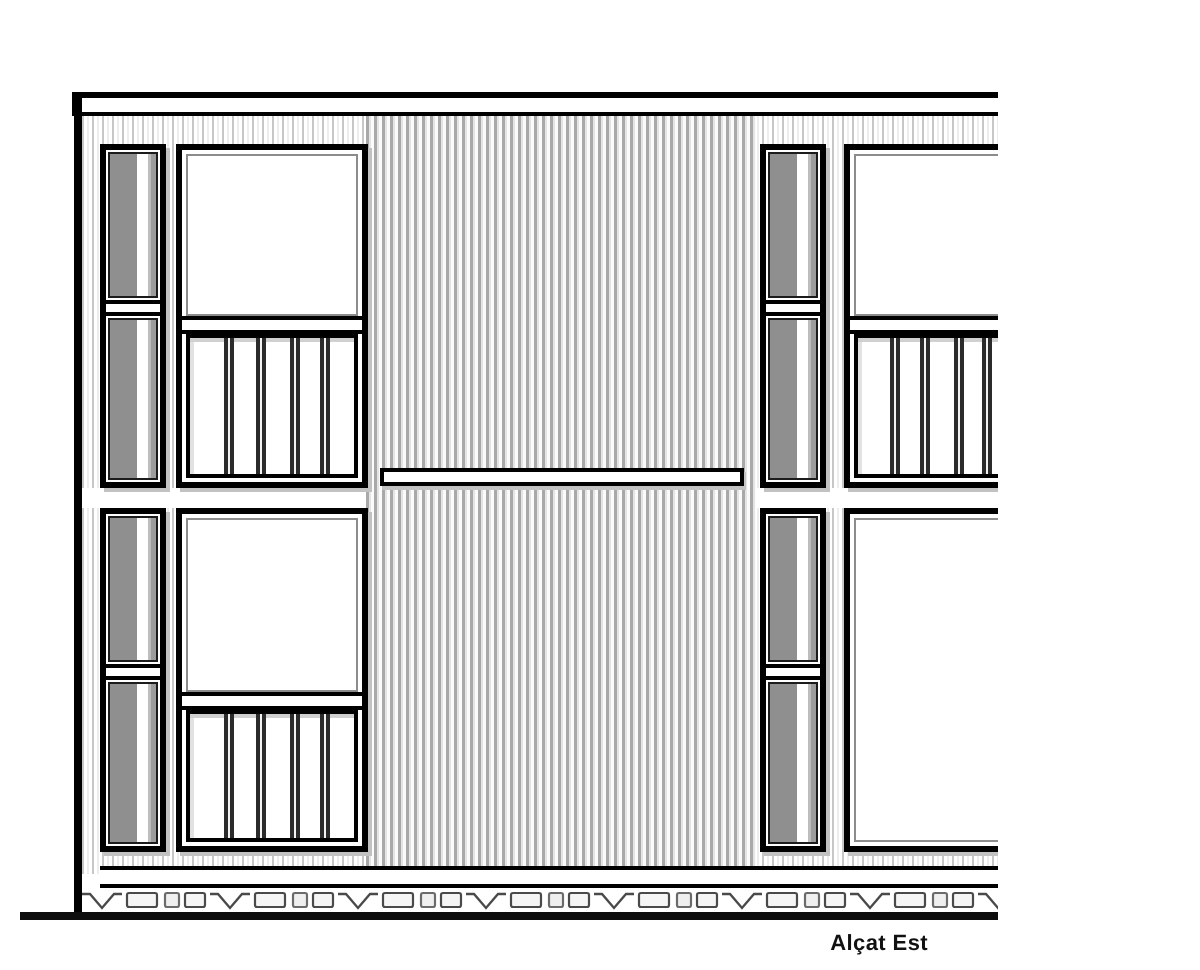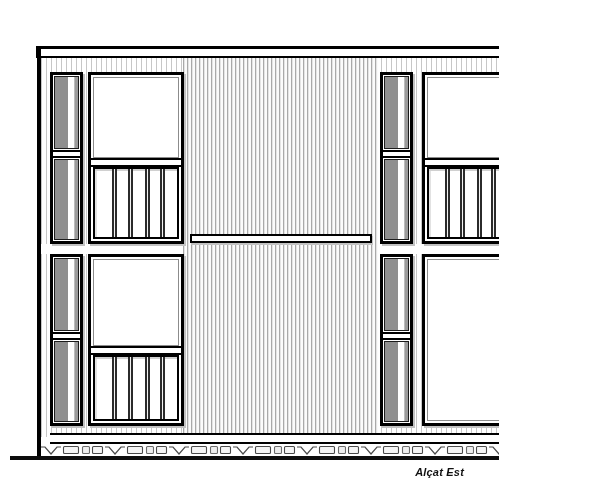--- a/index.html
+++ b/index.html
@@ -7,21 +7,21 @@
     --glass:#8f8f8f;
     --stripe-light:#c7c7c7;
     --stripe-dark:#a9a9a9;
     --paper:#ffffff;
     --shadow:#c2c2c2;
   }
   *{margin:0;padding:0;box-sizing:border-box;}
   html,body{background:#ffffff;}
   body{font-family:"Liberation Sans", sans-serif;}
   .sheet{
-    position:relative;width:499px;height:485px;background:var(--paper);overflow:hidden;font-style:italic;
+    position:relative;width:499px;height:485px;background:var(--paper);overflow:hidden;
   }
   .abs{position:absolute;}
 
   
   .parapet{
     left:36px;top:46px;width:488px;height:12px;background:var(--paper);
     border:2px solid var(--line);border-top-width:3px;
     box-shadow:2px 1px 0 var(--shadow);
   }
   .wall{top:46px;width:4px;height:413px;background:var(--line);}

